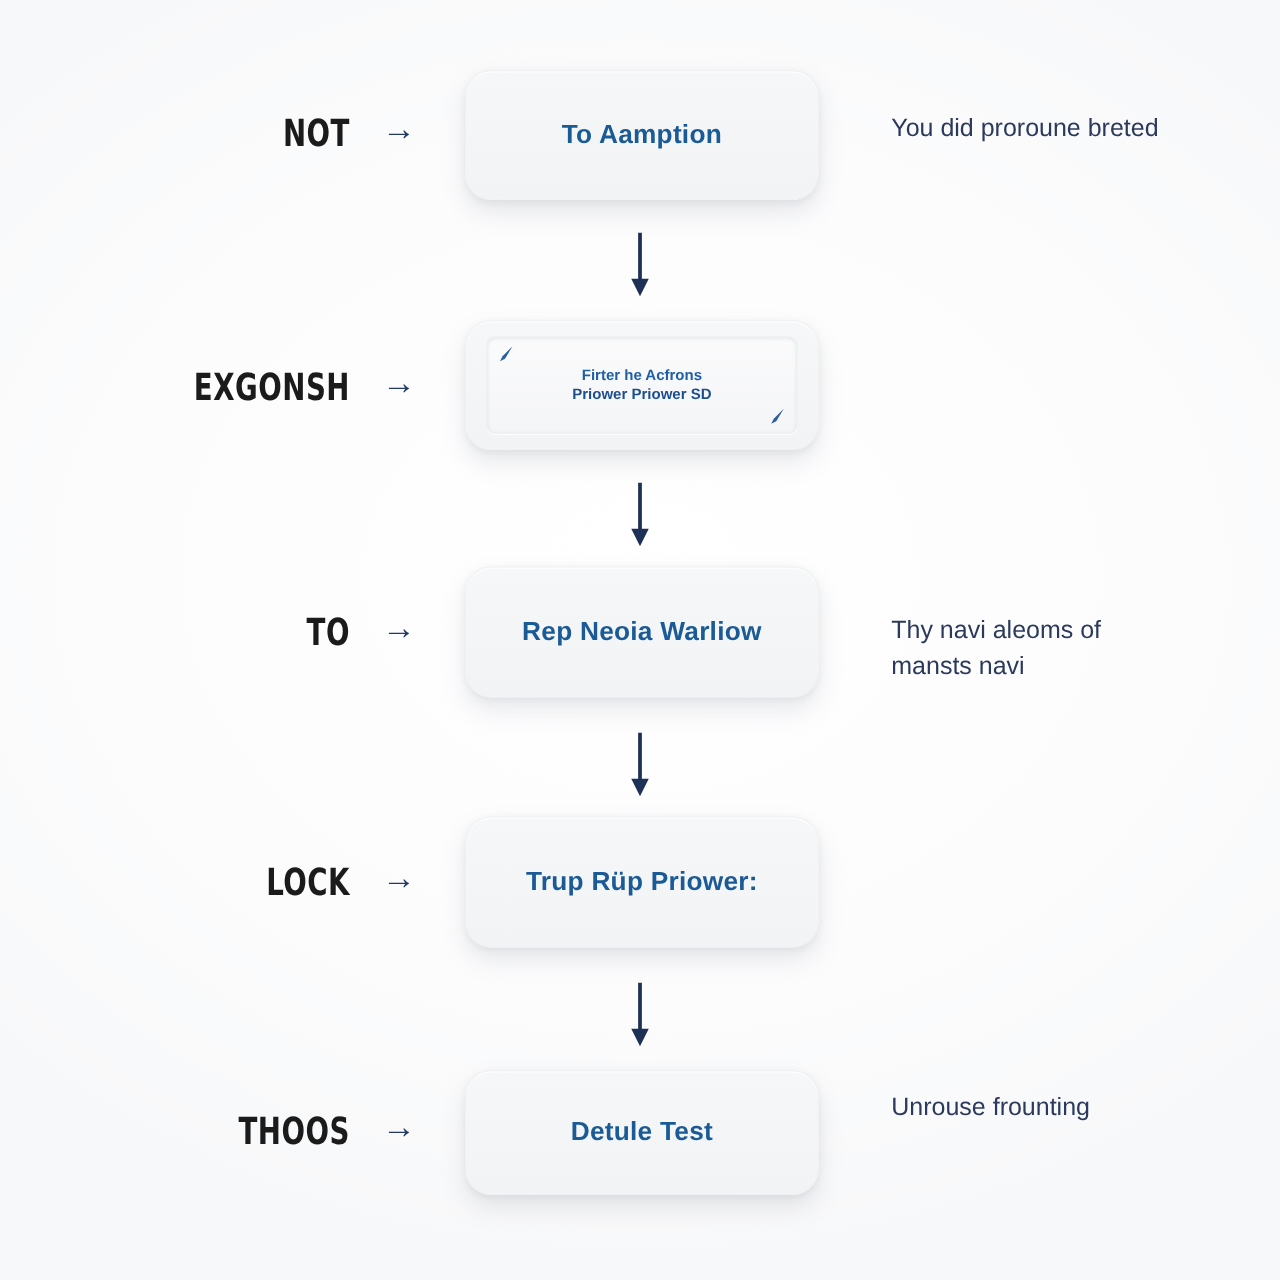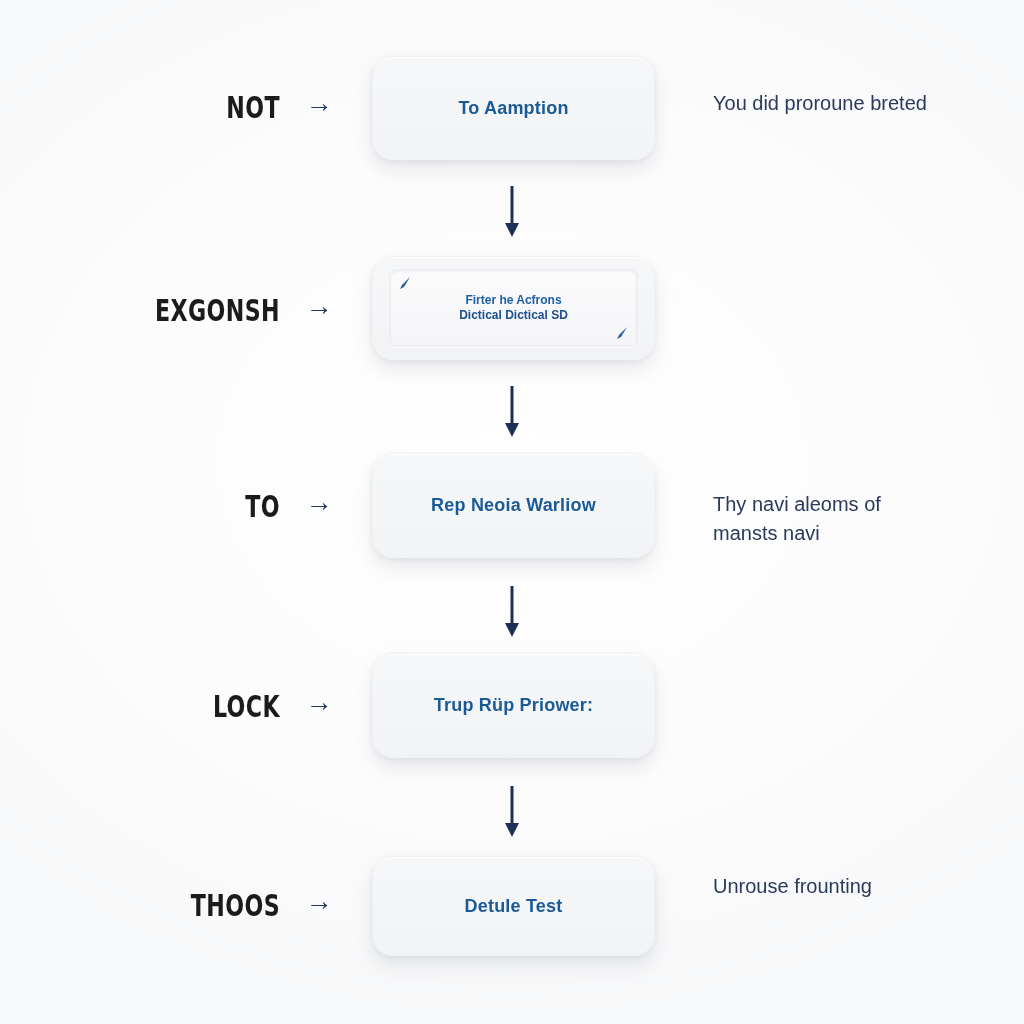--- a/index.html
+++ b/index.html
@@ -76,21 +76,21 @@
       0 2px 5px rgba(120, 125, 135, 0.10),
       inset 0 1px 0 rgba(255, 255, 255, 0.95);
     display: flex;
     align-items: center;
     justify-content: center;
     box-sizing: border-box;
   }
   .card-text {
     color: #1a5a96;
     font-weight: 700;
-    font-size: 18px;
+    font-size: 21px;
     letter-spacing: 0.2px;
     text-align: center;
     white-space: nowrap;
   }
 
   
   .card.has-inset {
     padding: 12px 16px;
   }
   .inset-panel {
@@ -181,21 +181,21 @@
     <div class="step-label" style="top:37px;">EXGONSH</div>
     <div class="step-arrow" style="top:37px;">→</div>
     <div class="card has-inset" style="top:0; height:104px;">
       <div class="inset-panel">
         <span class="corner-mark tl">
           <svg viewBox="0 0 18 18" xmlns="http://www.w3.org/2000/svg">
             <path d="M14 3 L6 11 L4 15 L8 13 Z" fill="#2d5f9e"></path>
           </svg>
         </span>
         <span class="inset-line">Firter he Acfrons</span>
-        <span class="inset-line second">Dictical Dictical SD</span>
+        <span class="inset-line second">Priower Priower SD</span>
         <span class="corner-mark br">
           <svg viewBox="0 0 18 18" xmlns="http://www.w3.org/2000/svg">
             <path d="M14 3 L6 11 L4 15 L8 13 Z" fill="#2d5f9e"></path>
           </svg>
         </span>
       </div>
     </div>
   </div>
 
   <div class="connector" style="top:386px; height:52px;">

